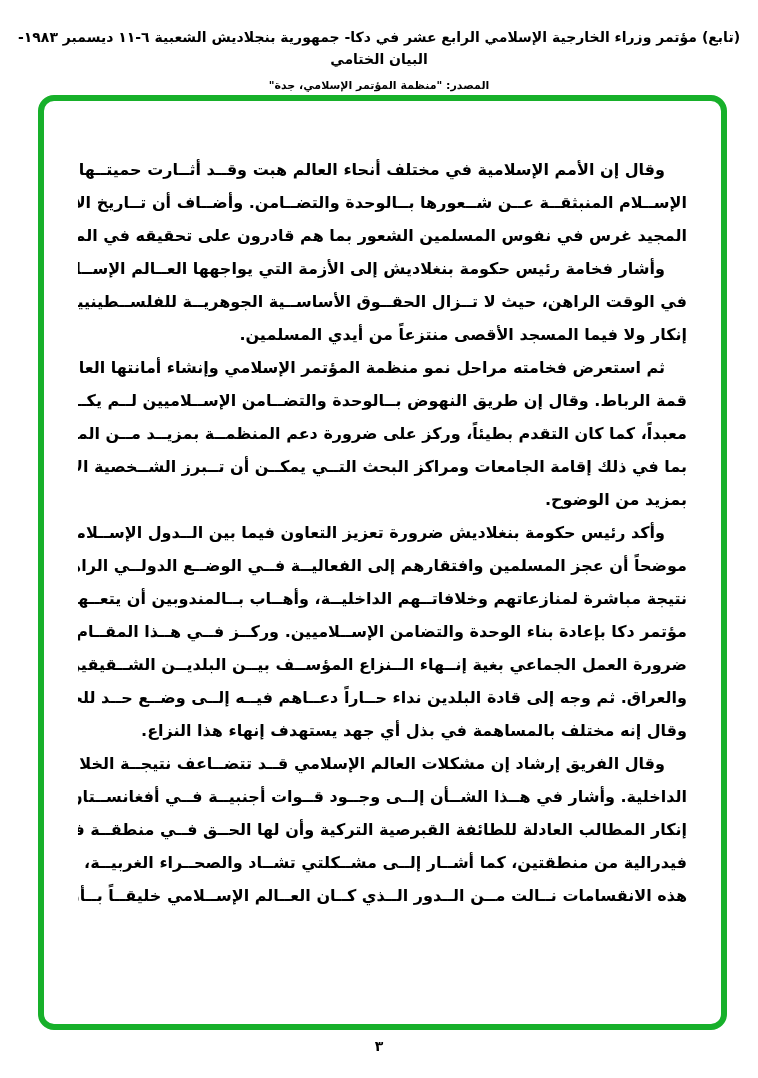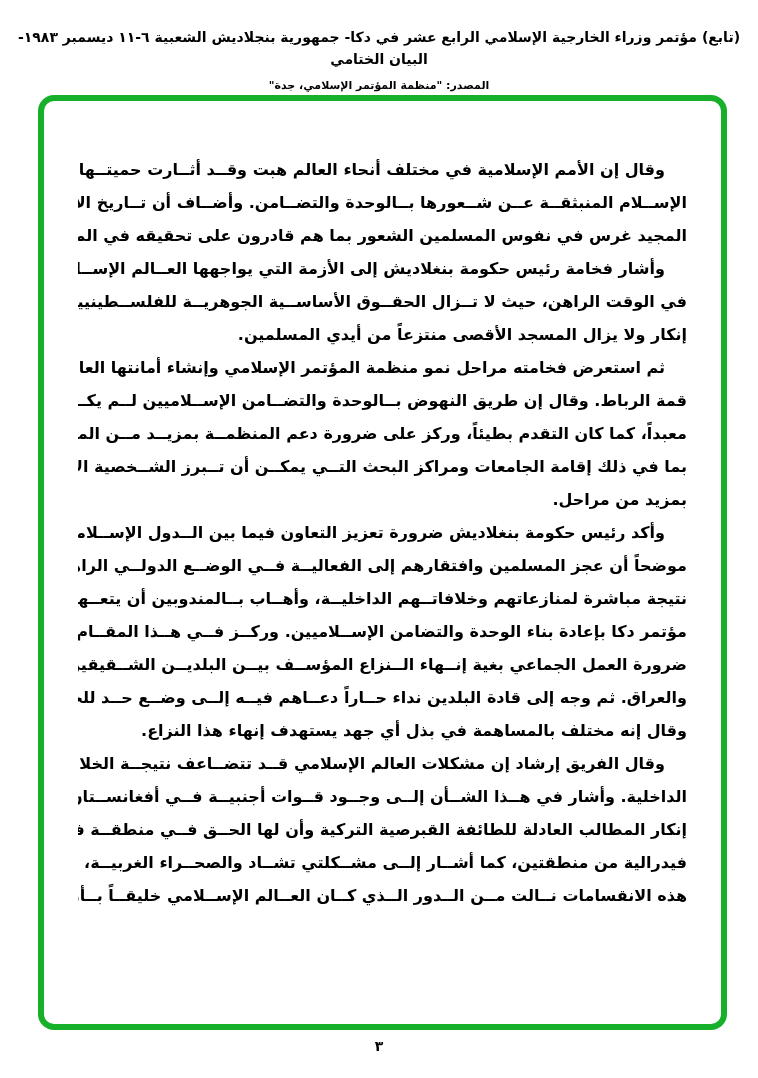--- a/index.html
+++ b/index.html
@@ -86,28 +86,28 @@
   <div class="doc-frame">
     <div class="body-text">
         <div class="para">
           <div class="line first">وقال إن الأمم الإسلامية في مختلف أنحاء العالم هبت وقــد أثــارت حميتــها روح</div>
           <div class="line">الإســلام المنبثقــة عــن شــعورها بــالوحدة والتضــامن. وأضــاف أن تــاريخ الإســلام</div>
           <div class="line last">المجيد غرس في نفوس المسلمين الشعور بما هم قادرون على تحقيقه في المستقبل.</div>
         </div>
         <div class="para">
           <div class="line first">وأشار فخامة رئيس حكومة بنغلاديش إلى الأزمة التي يواجهها العــالم الإســلامي</div>
           <div class="line">في الوقت الراهن، حيث لا تــزال الحقــوق الأساســية الجوهريــة للفلســطينيين موضــع</div>
-          <div class="line last">إنكار ولا يزال المسجد الأقصى منتزعاً من أيدي المسلمين.</div>
+          <div class="line last">إنكار ولا فيما المسجد الأقصى منتزعاً من أيدي المسلمين.</div>
         </div>
         <div class="para">
           <div class="line first">ثم استعرض فخامته مراحل نمو منظمة المؤتمر الإسلامي وإنشاء أمانتها العامة في</div>
           <div class="line">قمة الرباط. وقال إن طريق النهوض بــالوحدة والتضــامن الإســلاميين لــم يكــن طريقــاً</div>
           <div class="line">معبداً، كما كان التقدم بطيئاً، وركز على ضرورة دعم المنظمــة بمزيــد مــن المؤسســات</div>
           <div class="line">بما في ذلك إقامة الجامعات ومراكز البحث التــي يمكــن أن تــبرز الشــخصية الإســلامية</div>
-          <div class="line last">بمزيد من مراحل.</div>
+          <div class="line last">بمزيد من الوضوح.</div>
         </div>
         <div class="para">
           <div class="line first">وأكد رئيس حكومة بنغلاديش ضرورة تعزيز التعاون فيما بين الــدول الإســلامية،</div>
           <div class="line">موضحاً أن عجز المسلمين وافتقارهم إلى الفعاليــة فــي الوضــع الدولــي الراهــن كــان</div>
           <div class="line">نتيجة مباشرة لمنازعاتهم وخلافاتــهم الداخليــة، وأهــاب بــالمندوبين أن يتعــهدوا فــي</div>
           <div class="line">مؤتمر دكا بإعادة بناء الوحدة والتضامن الإســلاميين. وركــز فــي هــذا المقــام، علــى</div>
           <div class="line">ضرورة العمل الجماعي بغية إنــهاء الــنزاع المؤســف بيــن البلديــن الشــقيقين إيــران</div>
           <div class="line">والعراق. ثم وجه إلى قادة البلدين نداء حــاراً دعــاهم فيــه إلــى وضــع حــد للحــرب،</div>
           <div class="line last">وقال إنه مختلف بالمساهمة في بذل أي جهد يستهدف إنهاء هذا النزاع.</div>
         </div>

